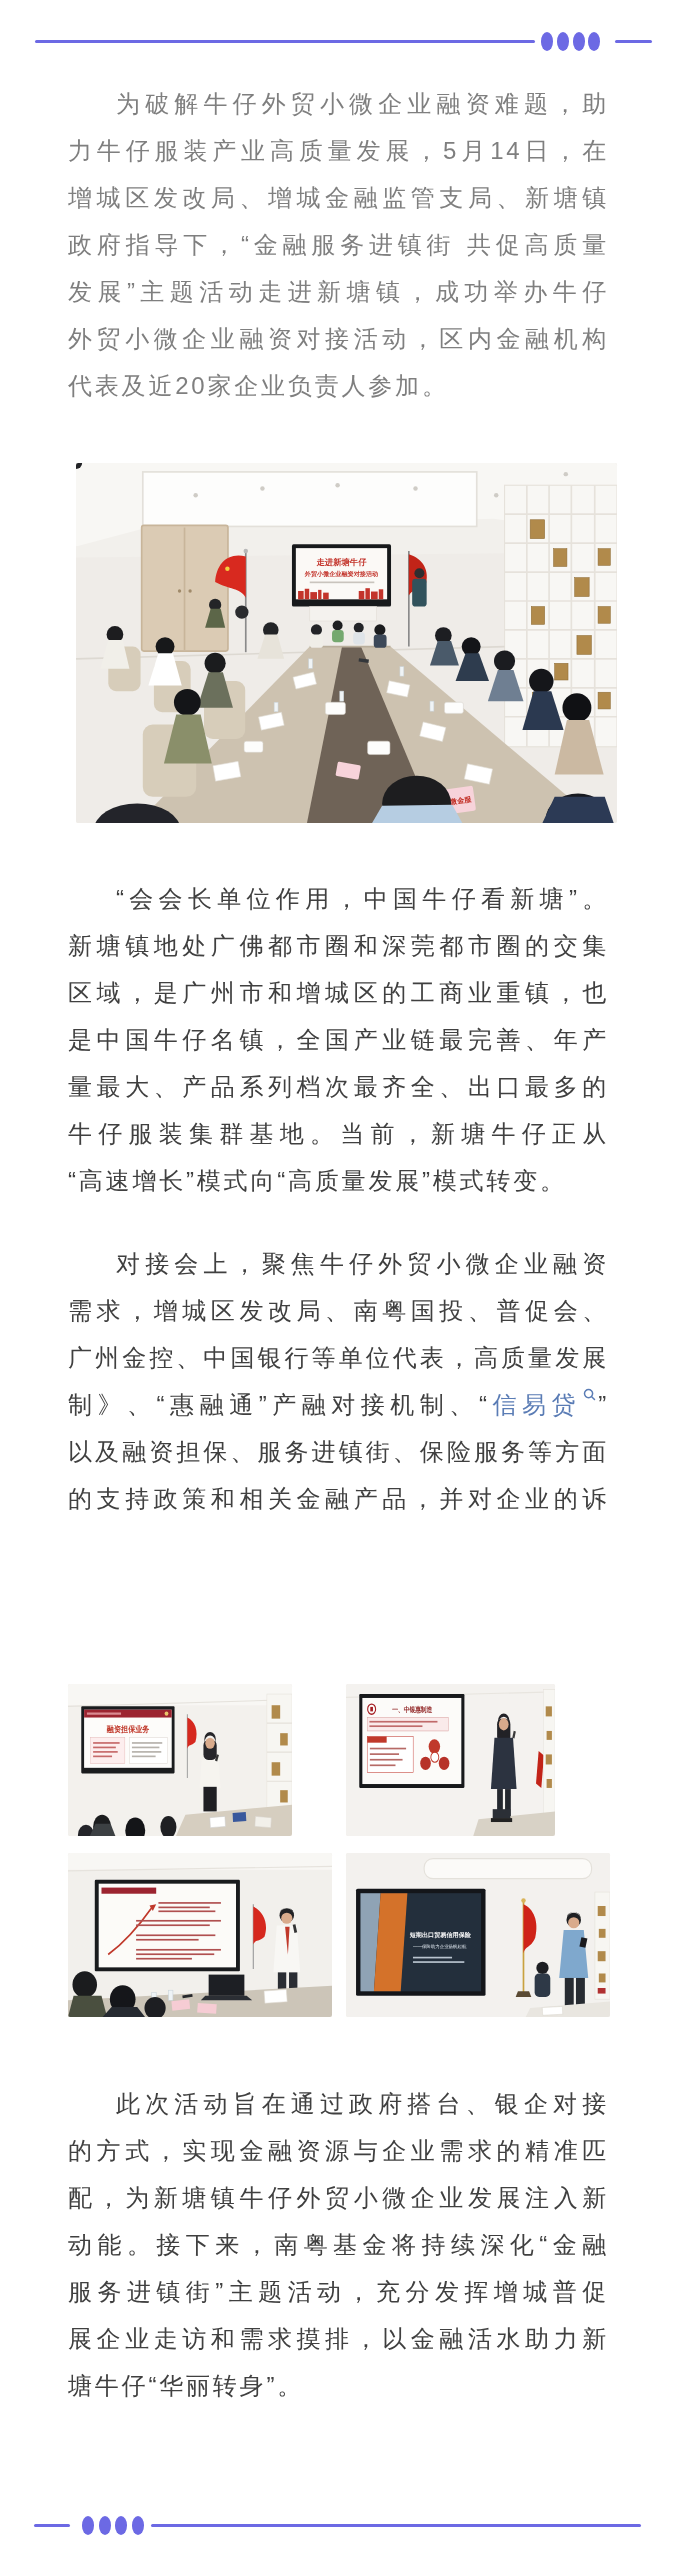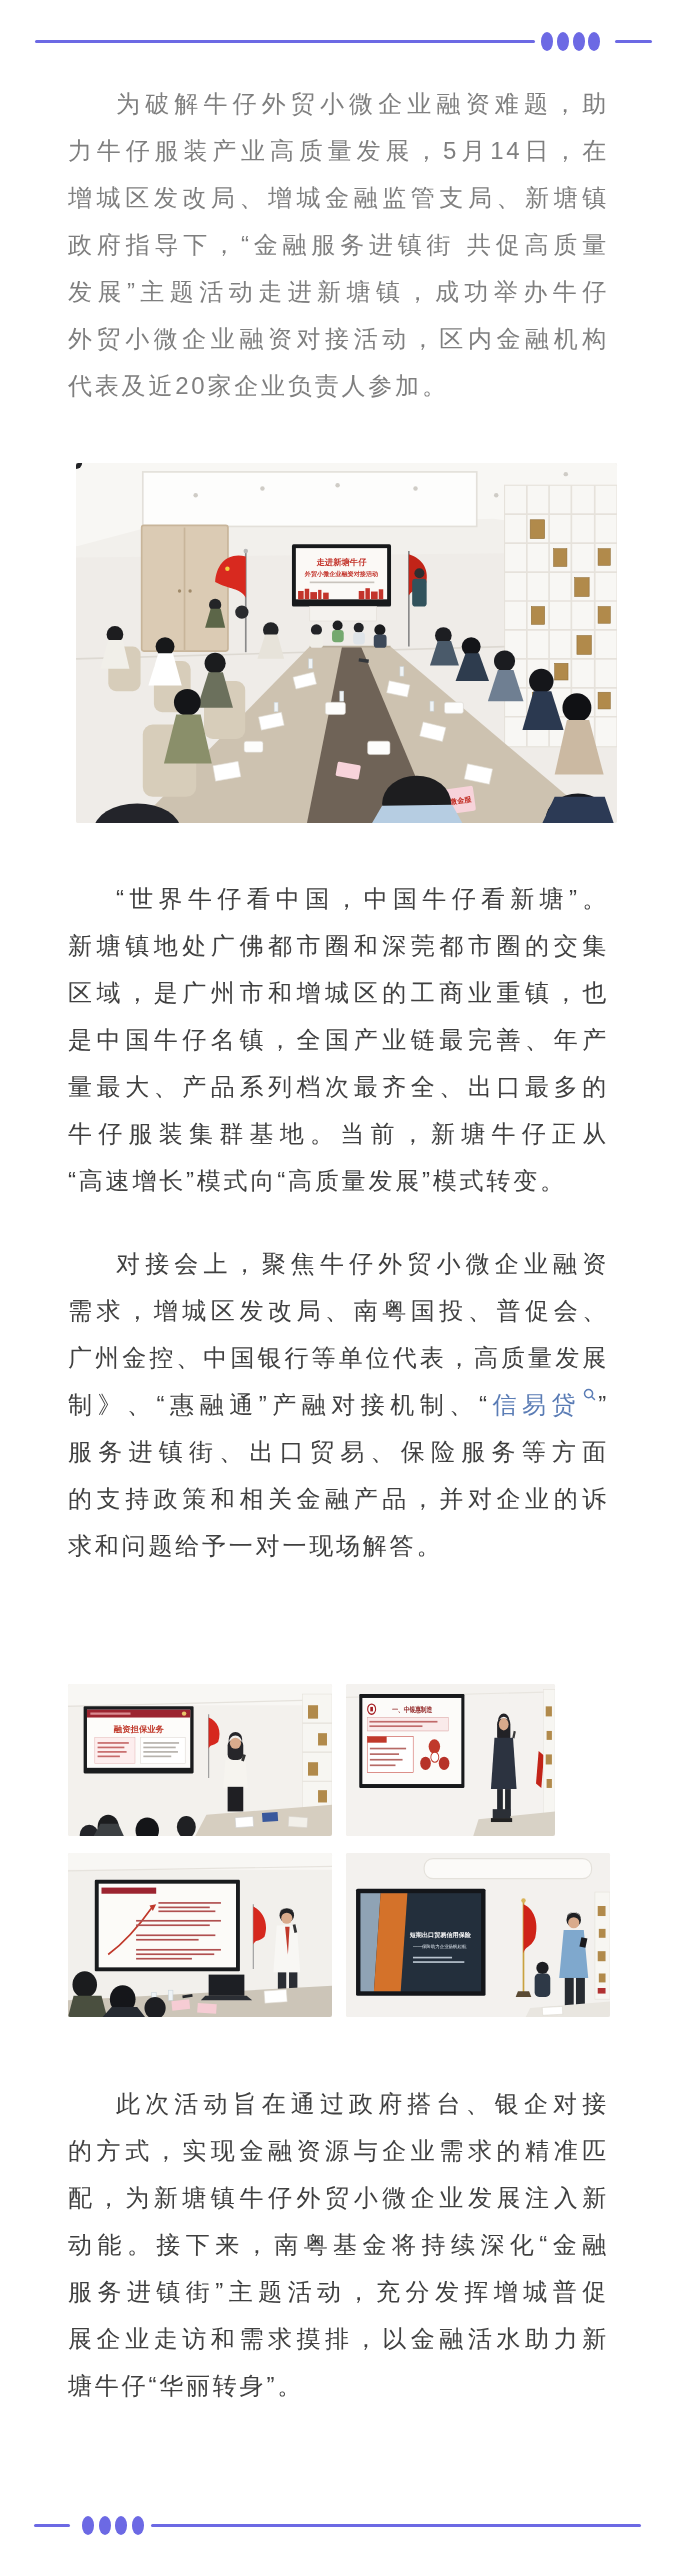--- a/index.html
+++ b/index.html
@@ -27,21 +27,21 @@
   #p1{top:80px;} #p2{top:875px;} #p3{top:1240px;} #p4{top:2080px;}
 
   .link{color:var(--link);}
   .supicon{display:inline-block;vertical-align:11px;line-height:0;margin:0 1.1px;color:var(--link);}
   .supicon svg{display:block;width:15px;height:15px;}
 
   
   .photo{position:absolute;overflow:hidden;border-radius:2.2px;background:#efece8;}
   .photo svg{display:block;width:100%;height:100%;letter-spacing:normal;}
   #photo-meeting{left:68px;top:455px;width:541px;height:360px;}
-  #photo-a{left:68px;top:1684px;width:264px;height:152px;}
+  #photo-a{left:68px;top:1684px;width:224px;height:152px;}
   #photo-b{left:346px;top:1684px;width:209px;height:152px;}
   #photo-c{left:68px;top:1853px;width:264px;height:164px;}
   #photo-d{left:346px;top:1853px;width:264px;height:164px;}
   .photo text{font-family:"Liberation Sans","DejaVu Sans",sans-serif;}
 </style>
 </head>
 <body>
 
 <div class="page">
 
@@ -228,40 +228,39 @@
         <ellipse cx="110" cy="660" rx="78" ry="48" fill="#23242a"></ellipse>
         <ellipse cx="612" cy="612" rx="62" ry="50" fill="#1d1d1f"></ellipse>
         <polygon points="532,647 550,616 676,614 694,647" fill="#b6cde2"></polygon>
         <ellipse cx="902" cy="640" rx="58" ry="46" fill="#181a20"></ellipse>
         <polygon points="838,647 860,600 950,600 966,647" fill="#2c3a55"></polygon>
       </g>
     </svg>
   </figure>
 
   <section class="para" id="p2">
-      <div class="pline j ind">“世界牛仔看中国，中国牛仔看新塘”。</div>
+      <div class="pline j ind">“会会长单位作用，中国牛仔看新塘”。</div>
       <div class="pline j">新塘镇地处广佛都市圈和深莞都市圈的交集</div>
       <div class="pline j">区域，是广州市和增城区的工商业重镇，也</div>
       <div class="pline j">是中国牛仔名镇，全国产业链最完善、年产</div>
       <div class="pline j">量最大、产品系列档次最齐全、出口最多的</div>
       <div class="pline j">牛仔服装集群基地。当前，新塘牛仔正从</div>
       <div class="pline">“高速增长”模式向“高质量发展”模式转变。</div>
     </section>
 
   <section class="para" id="p3">
       <div class="pline j ind">对接会上，聚焦牛仔外贸小微企业融资</div>
       <div class="pline j">需求，增城区发改局、南粤国投、普促会、</div>
       <div class="pline j">广州金控、中国银行等单位代表，高质量发展</div>
       <div class="pline j"><span>制》、“惠融通”产融对接机制、“</span><span class="link">信易贷</span><span class="supicon"><svg viewBox="0 0 24 24" fill="none">
             <circle cx="10.5" cy="10.5" r="6.5" stroke="currentColor" stroke-width="2.4"></circle>
             <line x1="15.5" y1="15.5" x2="20" y2="20" stroke="currentColor" stroke-width="2.4" stroke-linecap="round"></line>
           </svg></span><span>”</span></div>
-      <div class="pline j">服务进镇街、出口贸易、保险服务等方面</div>
+      <div class="pline j">以及融资担保、服务进镇街、保险服务等方面</div>
       <div class="pline j">的支持政策和相关金融产品，并对企业的诉</div>
-      <div class="pline">求和问题给予一对一现场解答。</div>
     </section>
 
   <figure class="photo" id="photo-a" style="margin:0">
     <svg viewBox="0 0 473 272" preserveAspectRatio="none">
       <rect width="473" height="272" fill="#f3f1ed"></rect>
       <rect width="473" height="38" fill="#f8f7f4"></rect>
       <line x1="0" y1="40" x2="473" y2="28" stroke="#e5e2dc" stroke-width="2"></line>
       <g>
         <rect x="28" y="40" width="197" height="120" rx="2" fill="#1a1c1e"></rect>
         <rect x="34" y="46" width="185" height="104" fill="#fdfcfa"></rect>

